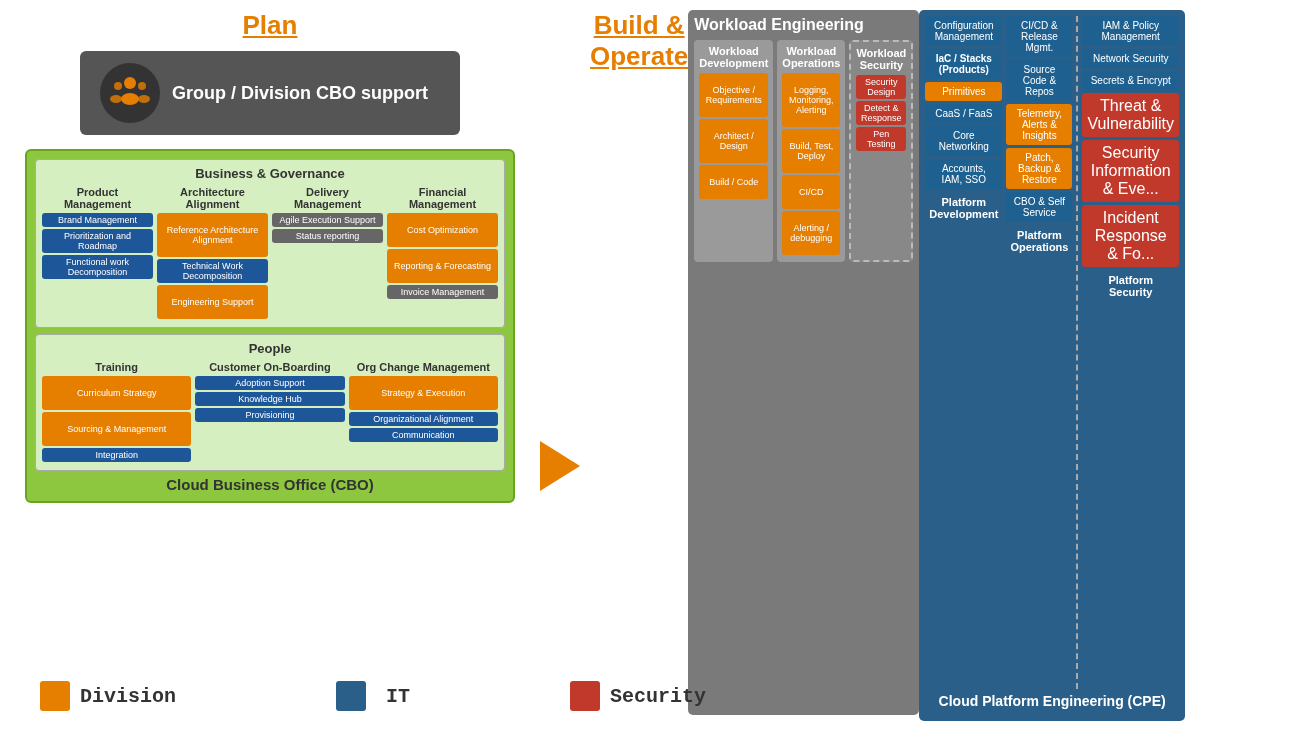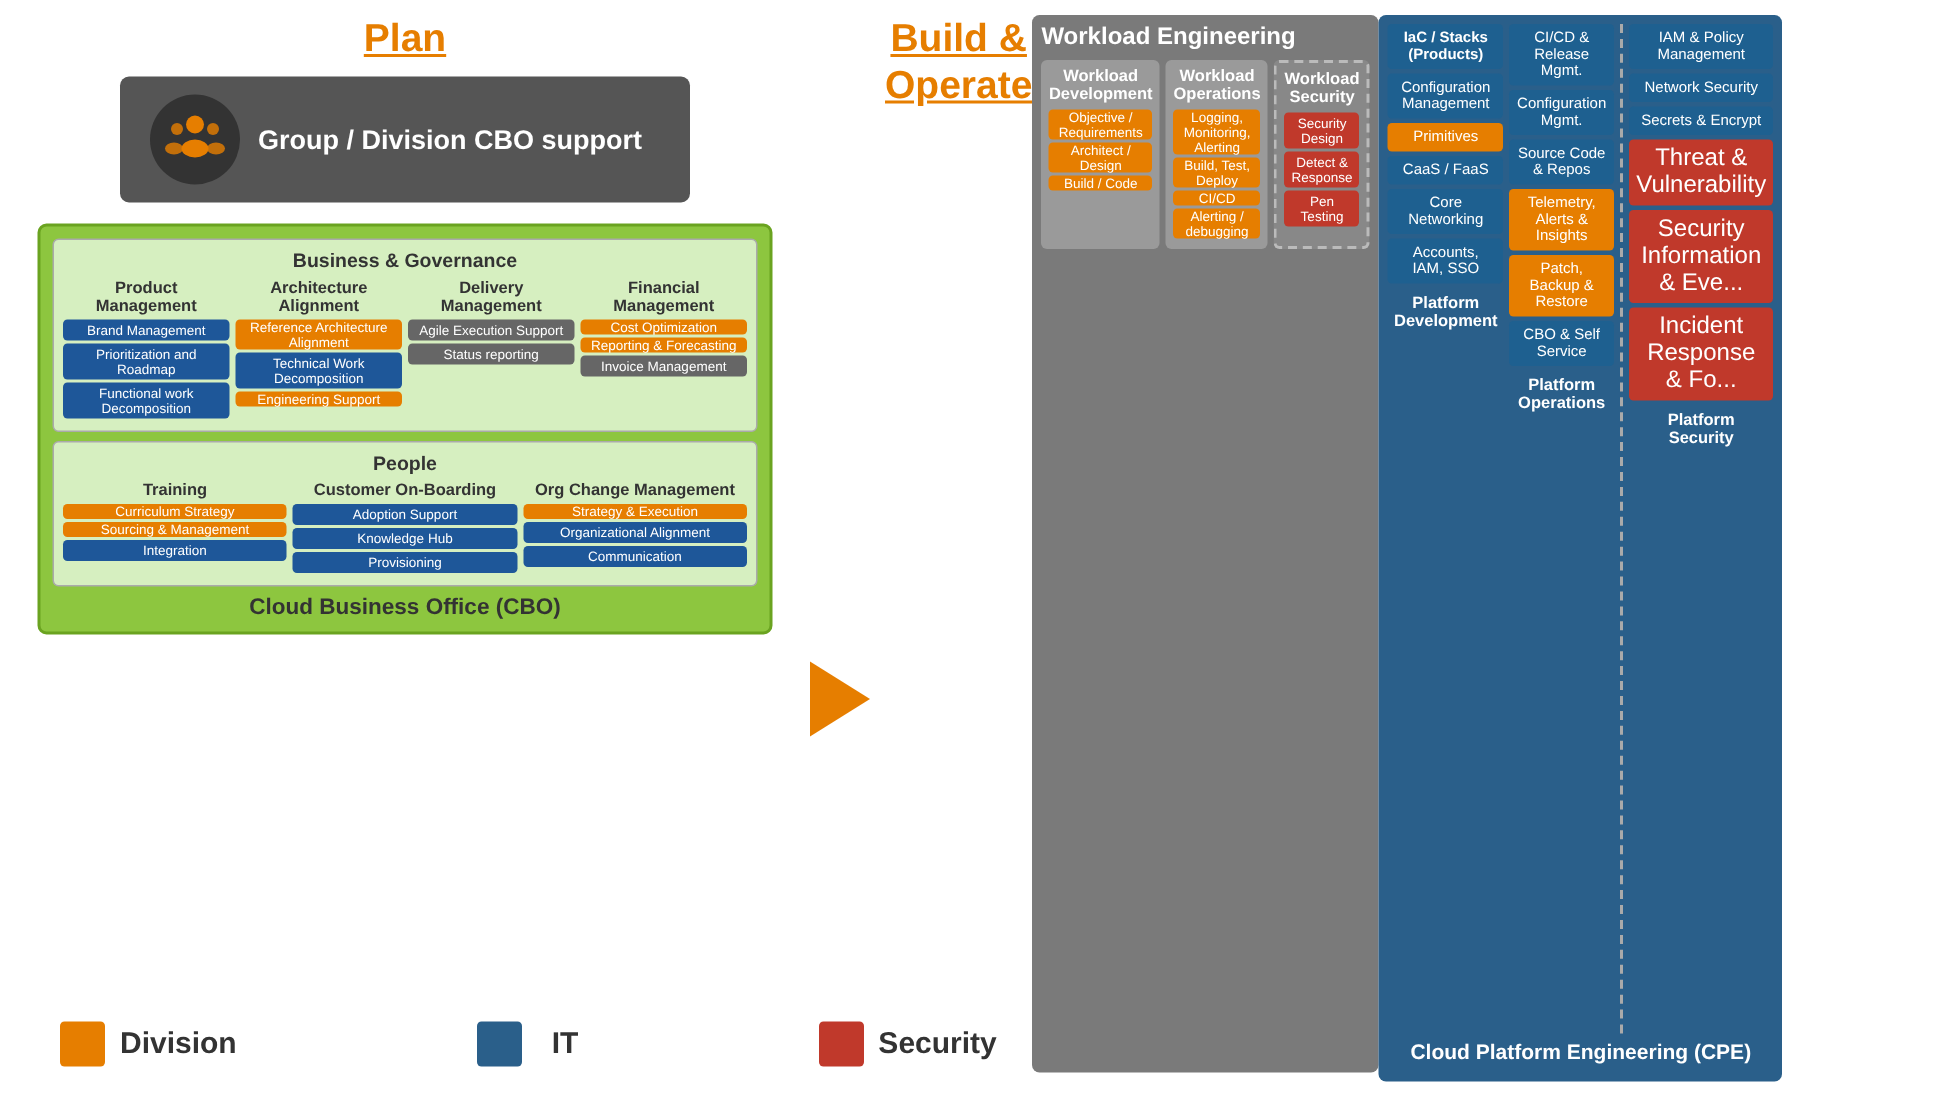--- a/index.html
+++ b/index.html
@@ -98,21 +98,21 @@
       font-weight: bold;
       color: #333;
       text-align: center;
       margin-bottom: 3px;
     }
     .orange-pill {
       background: #e67e00;
       color: #fff;
       font-size: 9px;
       border-radius: 3px;
-      padding: 0 4px;
+      padding: 12px 4px;
       margin-bottom: 2px;
       text-align: center;
     }
     .blue-pill {
       background: #1e5799;
       color: #fff;
       font-size: 9px;
       border-radius: 3px;
       padding: 2px 4px;
       margin-bottom: 2px;
@@ -290,20 +290,21 @@
     .legend {
       display: flex;
       align-items: center;
       gap: 40px;
       padding: 10px 40px;
       margin-top: 5px;
       width: 1300px;
       position: absolute;
       bottom: 10px;
       left: 0;
+      font-family: Liberation Mono, monospace;
     }
     .legend-item {
       display: flex;
       align-items: center;
       gap: 10px;
     }
     .legend-box {
       width: 30px;
       height: 30px;
       border-radius: 3px;
@@ -438,32 +439,31 @@
           <div style="background:#c0392b; color:#fff; font-size:9px; border-radius:3px; padding:2px 4px; margin-bottom:2px; text-align:center;">Pen Testing</div>
         </div>
 
       </div>
     </div>
 
     <div class="cpe-box">
       <div class="cpe-columns">
 
         <div class="cpe-col">
+          <div class="cpe-item">Configuration Management</div>
           <div class="cpe-item" style="font-weight:bold;">IaC / Stacks (Products)</div>
-          <div class="cpe-item">Configuration Management</div>
           <div class="cpe-item-orange">Primitives</div>
           <div class="cpe-item">CaaS / FaaS</div>
           <div class="cpe-item">Core Networking</div>
           <div class="cpe-item">Accounts, IAM, SSO</div>
           <div style="text-align:center; color:#fff; font-size:11px; font-weight:bold; padding:4px;">Platform Development</div>
         </div>
 
         <div class="cpe-col">
           <div class="cpe-item">CI/CD &amp; Release Mgmt.</div>
-          <div class="cpe-item">Configuration Mgmt.</div>
           <div class="cpe-item">Source Code &amp; Repos</div>
           <div class="cpe-item-orange">Telemetry, Alerts &amp; Insights</div>
           <div class="cpe-item-orange">Patch, Backup &amp; Restore</div>
           <div class="cpe-item">CBO &amp; Self Service</div>
           <div style="text-align:center; color:#fff; font-size:11px; font-weight:bold; padding:4px;">Platform Operations</div>
         </div>
 
         <div class="cpe-col" style="border-left:2px dashed #aaa; padding-left:4px;">
           <div class="cpe-item">IAM &amp; Policy Management</div>
           <div class="cpe-item">Network Security</div>

